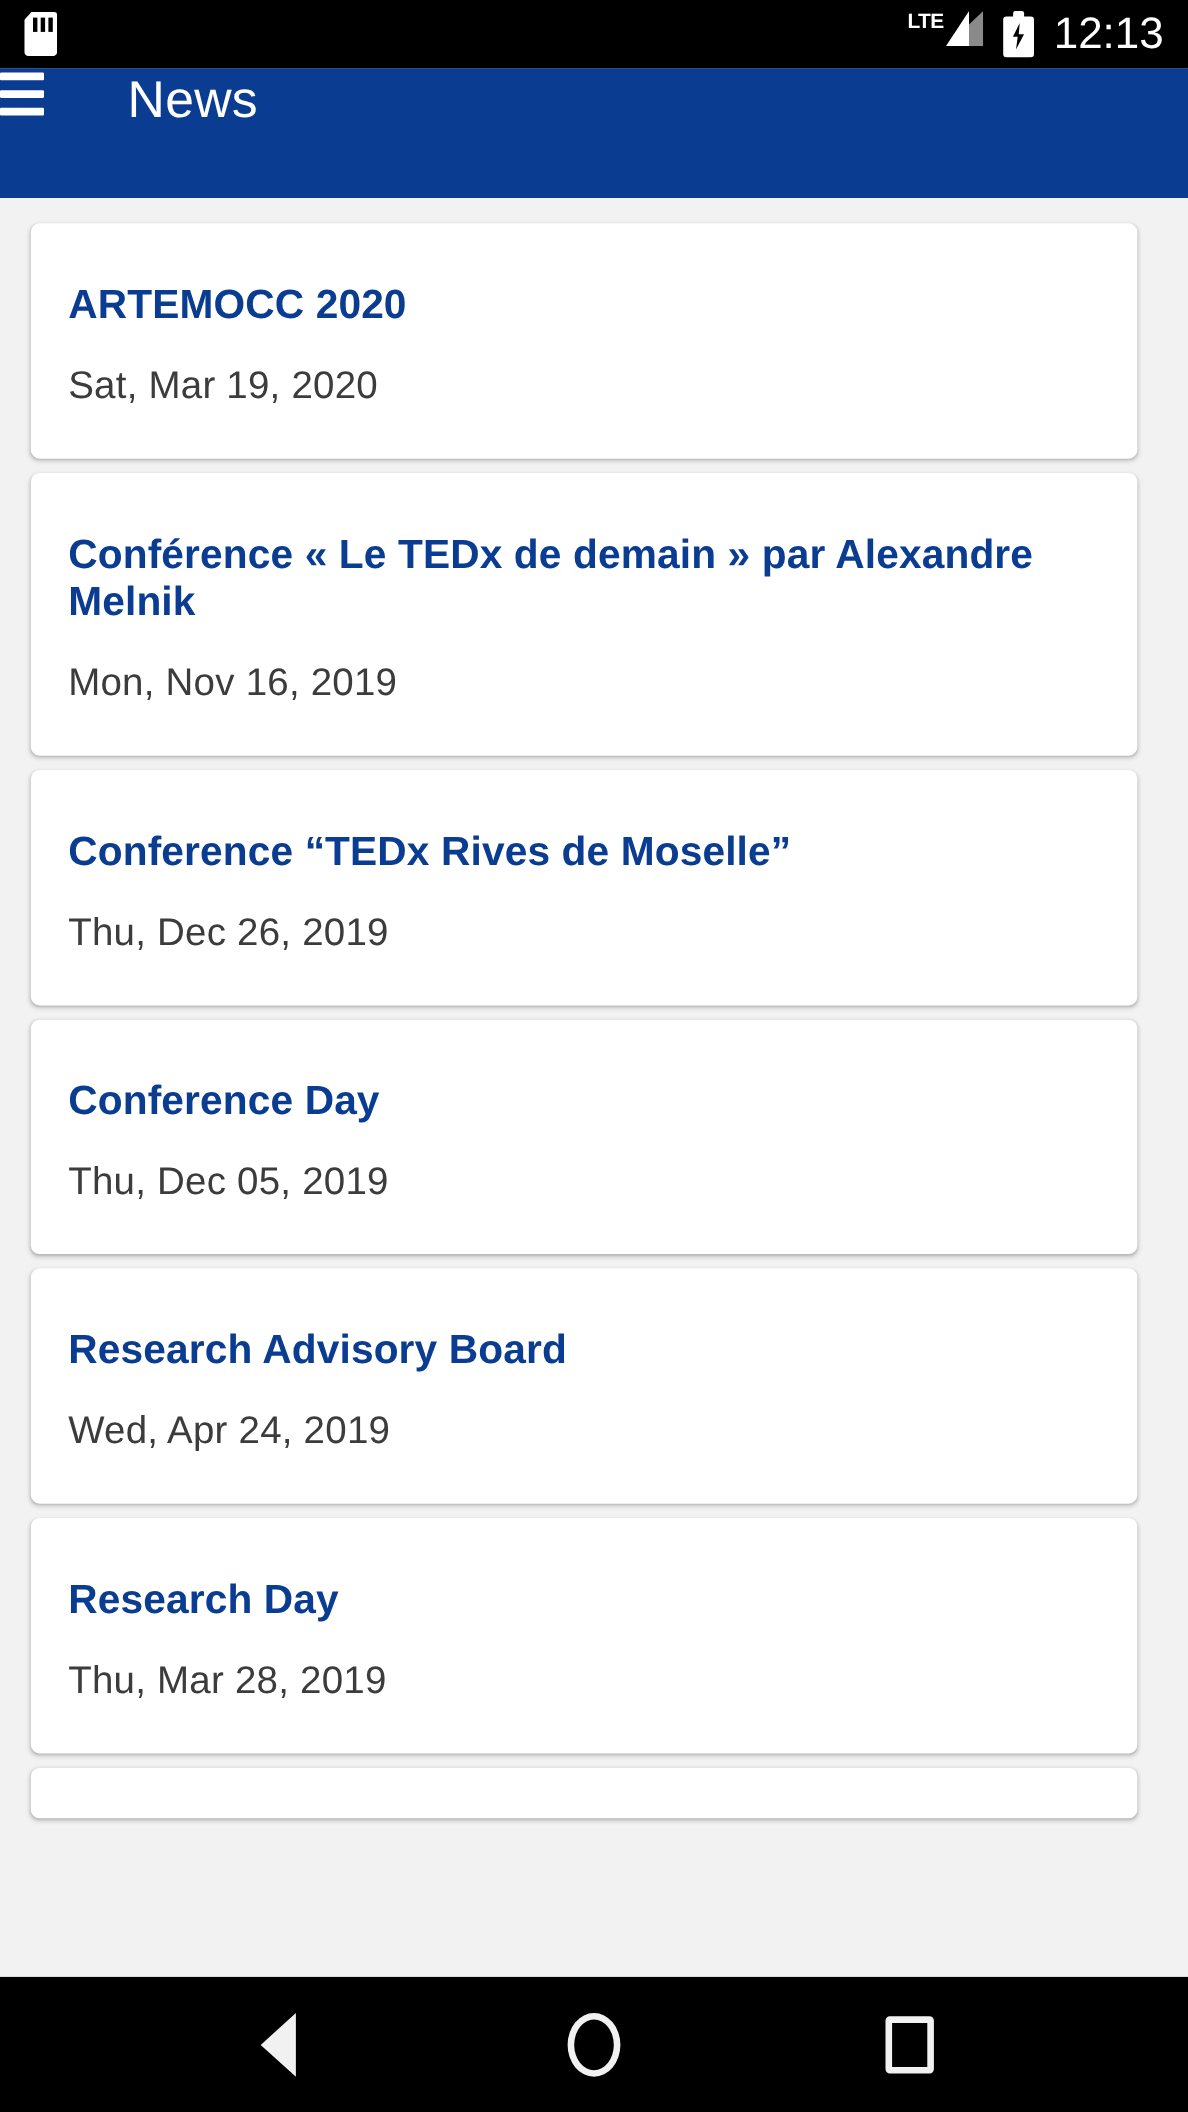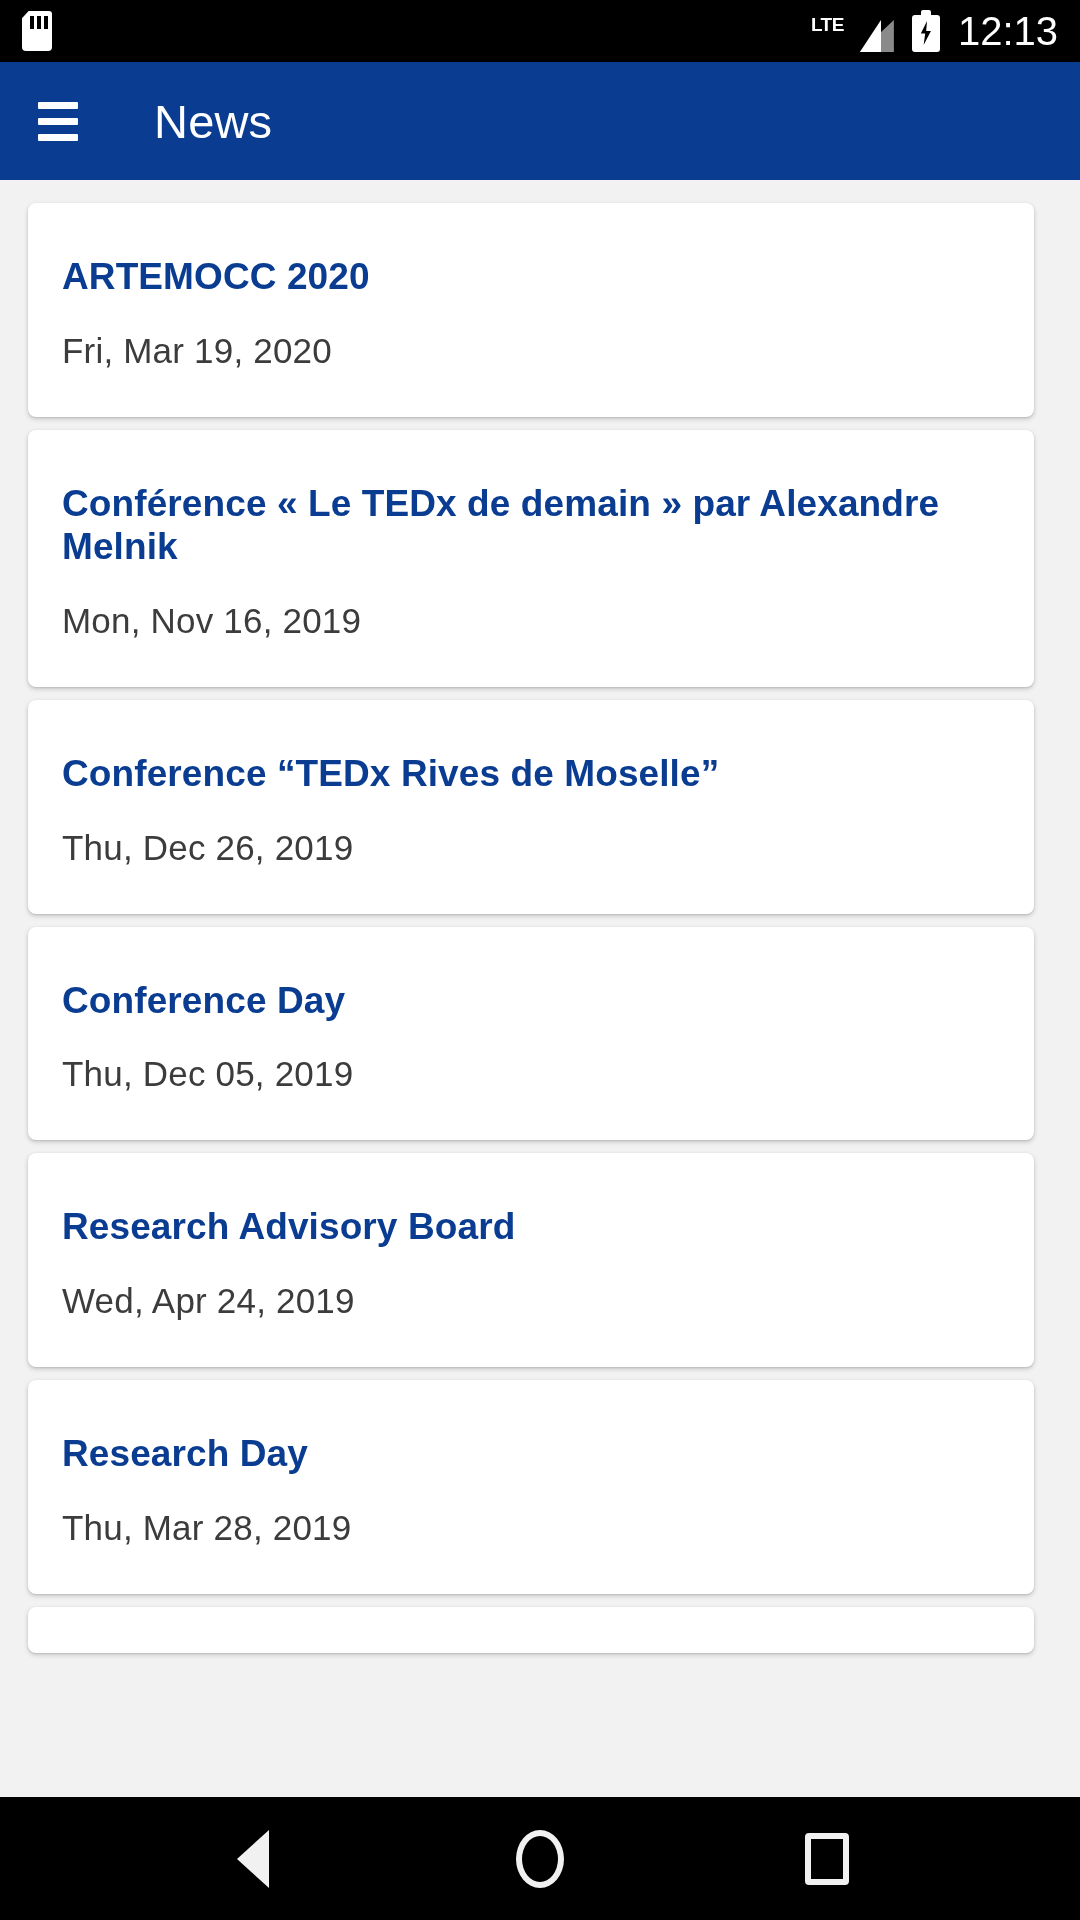--- a/index.html
+++ b/index.html
@@ -20,21 +20,21 @@
   .sb-left { display:flex; align-items:center; gap:14px; }
   .sb-right { margin-left:auto; display:flex; align-items:center; gap:18px; }
   .sd-icon { width:30px; height:40px; position:relative; }
   .sd-icon .body {
     position:absolute; inset:0; background:#fff;
     border-radius:3px 3px 4px 4px;
     clip-path: polygon(0 18%, 22% 0, 100% 0, 100% 100%, 0 100%);
   }
   .sd-icon .pins { position:absolute; top:5px; right:4px; display:flex; gap:3px; }
   .sd-icon .pins i { display:block; width:4px; height:13px; background:#000; }
-  .lte-wrap { display:flex; align-items:flex-end; gap:16px; height:42px; }
+  .lte-wrap { display:flex; align-items:flex-start; gap:2px; height:42px; }
   .lte-text {
     color:#fff; font-size:19px; font-weight:bold; line-height:1;
     letter-spacing:-0.5px; margin-bottom:18px;
   }
   .signal { width:34px; height:32px; position:relative; }
   .signal .full {
     position:absolute; inset:0; background:#8a8a8a;
     clip-path: polygon(100% 0, 100% 100%, 0 100%);
   }
   .signal .lit {
@@ -53,21 +53,21 @@
   .battery .bolt {
     position:absolute; left:7px; top:11px; width:14px; height:24px;
     background:#000;
     clip-path: polygon(58% 0, 14% 52%, 45% 52%, 34% 100%, 86% 42%, 52% 42%);
   }
   .clock { color:#fff; font-size:40px; line-height:1; letter-spacing:0px; font-weight:400; }
 
   
   .toolbar {
     flex:0 0 118px; height:118px; background:#0a3d91;
-    display:flex; align-items:center; padding-left:38px;
+    display:flex; align-items:flex-start; 
   }
   .hamburger {
     width:46px; height:46px; display:flex; flex-direction:column;
     justify-content:center; gap:9px; cursor:pointer;
   }
   .hamburger span { display:block; width:40px; height:7px; background:#fff; border-radius:1px; }
   .toolbar-title {
     color:#fff; font-size:47px; font-weight:400; margin-left:70px;
     letter-spacing:0.2px;
   }
@@ -149,21 +149,21 @@
         <span></span>
         <span></span>
     </div>
     <div class="toolbar-title">News</div>
   </div>
 
   <div class="list">
 
     <div class="card">
       <div class="card-title">ARTEMOCC 2020</div>
-      <div class="card-date">Fri, Mar 19, 2020</div>
+      <div class="card-date">Sat, Mar 19, 2020</div>
     </div>
 
     <div class="card">
       <div class="card-title">Conférence « Le TEDx de demain » par Alexandre Melnik</div>
       <div class="card-date">Mon, Nov 16, 2019</div>
     </div>
 
     <div class="card">
       <div class="card-title">Conference “TEDx Rives de Moselle”</div>
       <div class="card-date">Thu, Dec 26, 2019</div>

